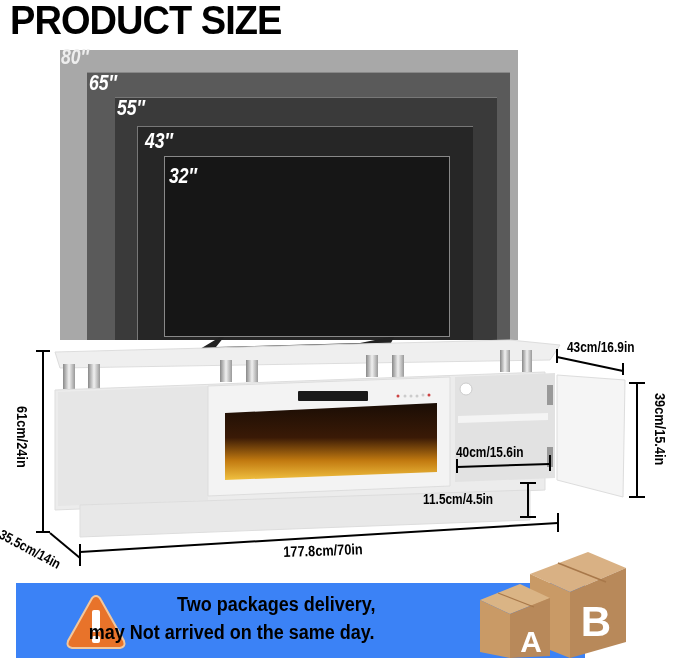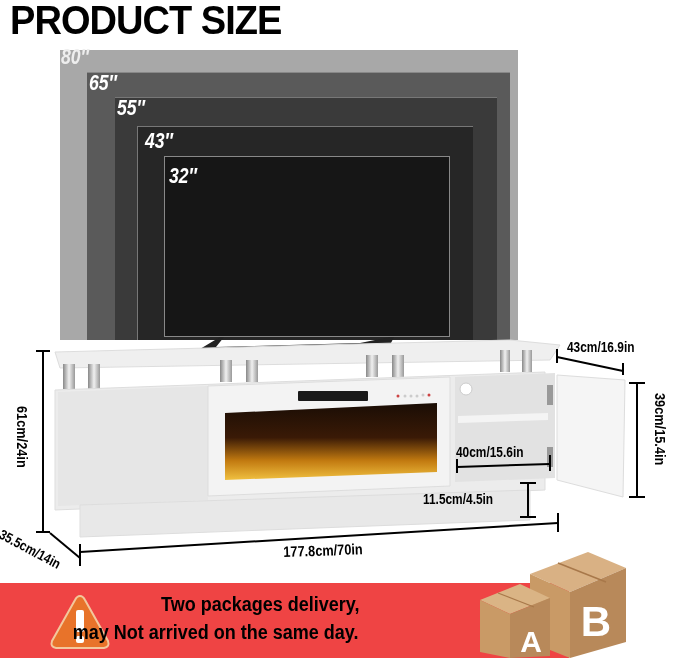--- a/index.html
+++ b/index.html
@@ -3,21 +3,21 @@
 <meta charset="utf-8">
 <style>
   html, body { margin:0; padding:0; }
   body { width:679px; height:658px; position:relative; overflow:hidden; background:#ffffff; font-family:"Liberation Sans", sans-serif; }
   .abs { position:absolute; }
   .title { left:10px; top:-4px; font-family:"Liberation Sans", sans-serif; font-weight:bold; font-size:40px; letter-spacing:-1px; color:#000; transform:scaleX(0.95); transform-origin:left top; line-height:48px; }
   .tv { position:absolute; box-sizing:border-box; }
   .tv-label { position:absolute; font-family:"Liberation Sans", sans-serif; font-weight:bold; color:#fff; font-size:22px; line-height:22px; font-style:italic; transform:scaleX(0.8); transform-origin:left top; }
   .dim { position:absolute; font-family:"Liberation Sans", sans-serif; font-weight:bold; font-size:13px; color:#000; white-space:nowrap; transform:scaleX(0.85); transform-origin:left top; }
   .bar { position:absolute; background:#000; }
-  .banner { position:absolute; left:0; top:583px; width:569px; height:75px; background:#ef4444; }
+  .banner { position:absolute; left:16px; top:583px; width:569px; height:75px; background:#3b82f6; }
   .banner-text { position:absolute; right:210px; font-family:"Liberation Sans", sans-serif; font-weight:bold; font-size:20px; color:#000; white-space:nowrap; transform:scaleX(0.9); transform-origin:right top; text-align:right; }
 </style>
 </head>
 <body>
 
 <div class="abs title">PRODUCT SIZE</div>
 
 <div>
   <div class="tv" style="left:60px;top:50px;width:458px;height:290px;background:#a8a8a8;"></div>
   <div class="tv" style="left:87px;top:72px;width:423px;height:268px;background:#5a5a5a;border-top:1px solid #888;"></div>

